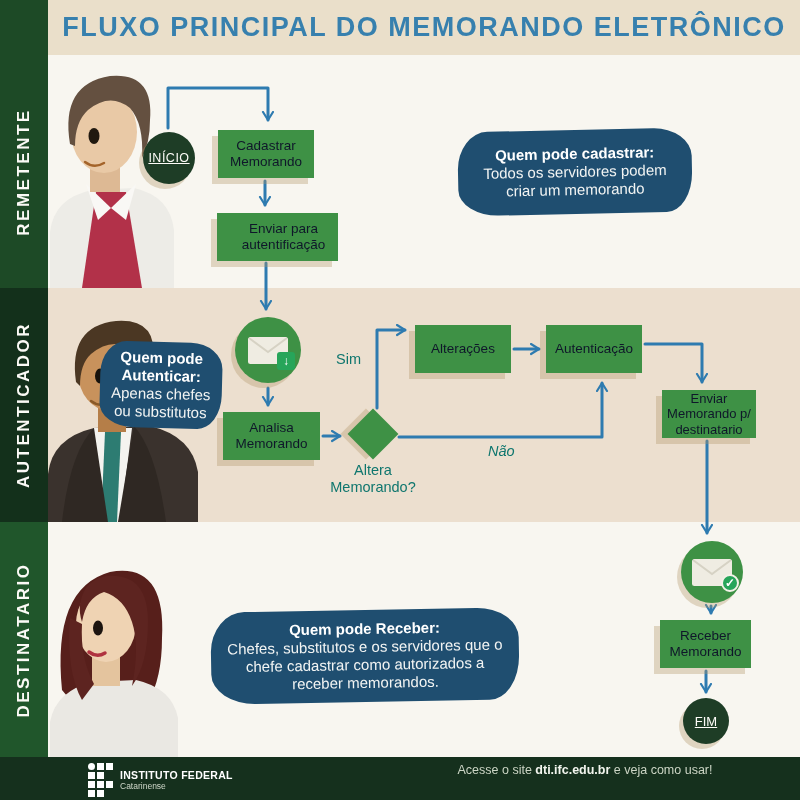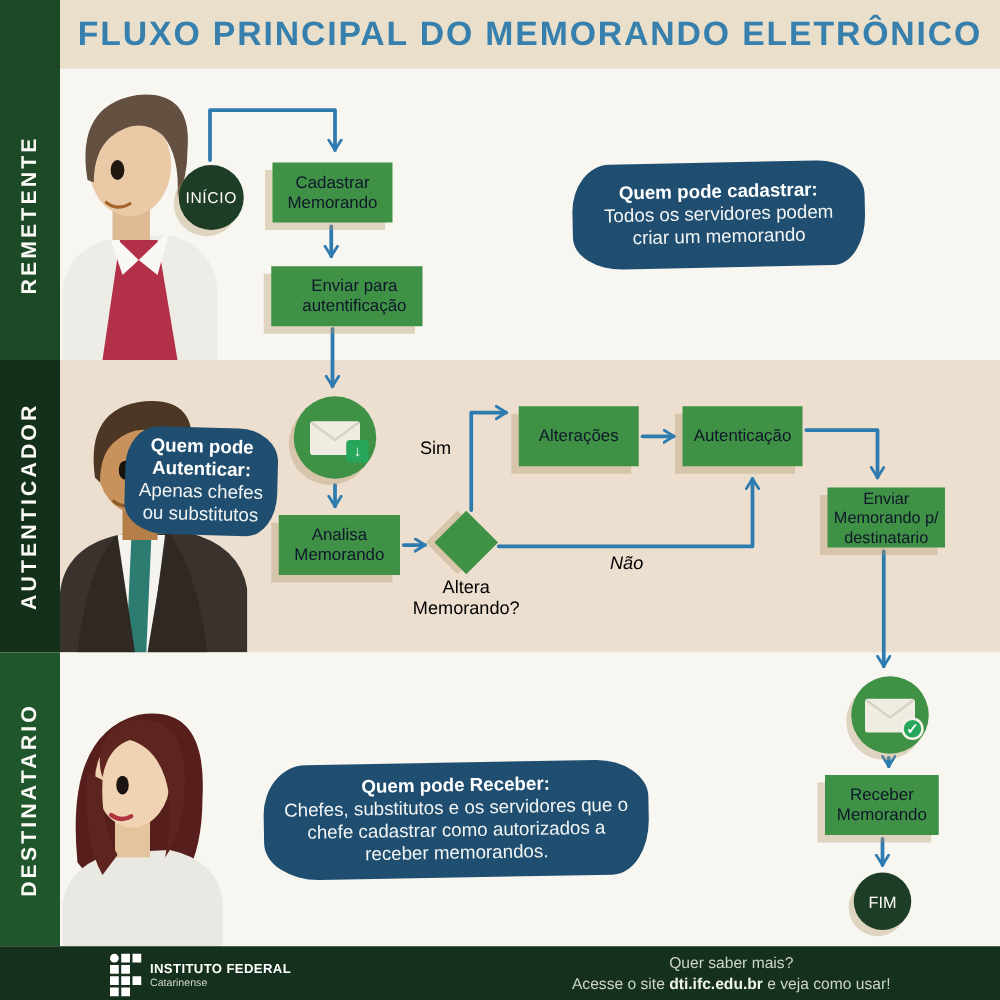--- a/index.html
+++ b/index.html
@@ -48,29 +48,30 @@
   #node-enviar1   { left:217px; top:213px; width:121px; height:48px;padding-left:16px; }
   #node-analisa   { left:223px; top:412px; width:97px; height:48px; }
   #node-alteracoes{ left:415px; top:325px; width:96px; height:48px; }
   #node-autenticacao{ left:546px; top:325px; width:96px; height:48px; }
   #node-enviar2   { left:662px; top:390px; width:94px; height:48px; font-size:13px; }
   #node-receber   { left:660px; top:620px; width:91px; height:48px; }
   .terminal {
     position:absolute; z-index:4; background:#1e3d26; color:#fdfcf8; border-radius:50%;
     display:flex; align-items:center; justify-content:center;
     box-shadow:-4px 5px 0 rgba(178,148,102,.35);
+    text-decoration:underline;
   }
   #node-inicio { left:143px; top:132px; width:52px; height:52px; font-size:12.5px; letter-spacing:.5px; }
   #node-fim    { left:683px; top:698px; width:46px; height:46px; font-size:13px; }
   #node-diamond {
     position:absolute; left:355px; top:416px; width:36px; height:36px; z-index:4;
     background:#3e9145; transform:rotate(45deg);
     box-shadow:-5px 5px 0 rgba(178,148,102,.35);
   }
-  .flow-label { position:absolute; z-index:4; color:#000000; font-size:14.5px; text-align:center; line-height:1.15; }
+  .flow-label { position:absolute; z-index:4; color:#0f766e; font-size:14.5px; text-align:center; line-height:1.15; }
   #label-decision { left:320px; top:462px; width:106px; }
   #label-sim { left:336px; top:351px; }
   #label-nao { left:488px; top:443px;font-style:italic; }
   
   .mail { position:absolute; z-index:4; border-radius:50%; background:#3e9145;
           box-shadow:-4px 5px 0 rgba(178,148,102,.35);
           display:flex; align-items:center; justify-content:center; }
   #mail-2 { left:235px; top:317px; width:66px; height:66px; }
   #mail-3 { left:681px; top:541px; width:62px; height:62px; }
   .envelope { position:relative; width:40px; height:27px; background:#efece2; border-radius:2.5px; }
@@ -249,18 +250,17 @@
         <span class="lg-cell"></span>
           <span class="lg-cell"></span>
           <span class="lg-cell empty"></span>
       </div>
       <div id="logo-text">
         <div class="t1">INSTITUTO FEDERAL</div>
         <div class="t2">Catarinense</div>
       </div>
     </div>
     <div id="footer-cta">
-      <div>Quer saber mais?</div>
       <div><span>Acesse o site </span><b>dti.ifc.edu.br</b><span> e veja como usar!</span></div>
     </div>
   </div>
 
 </div>
 
 </body></html>

